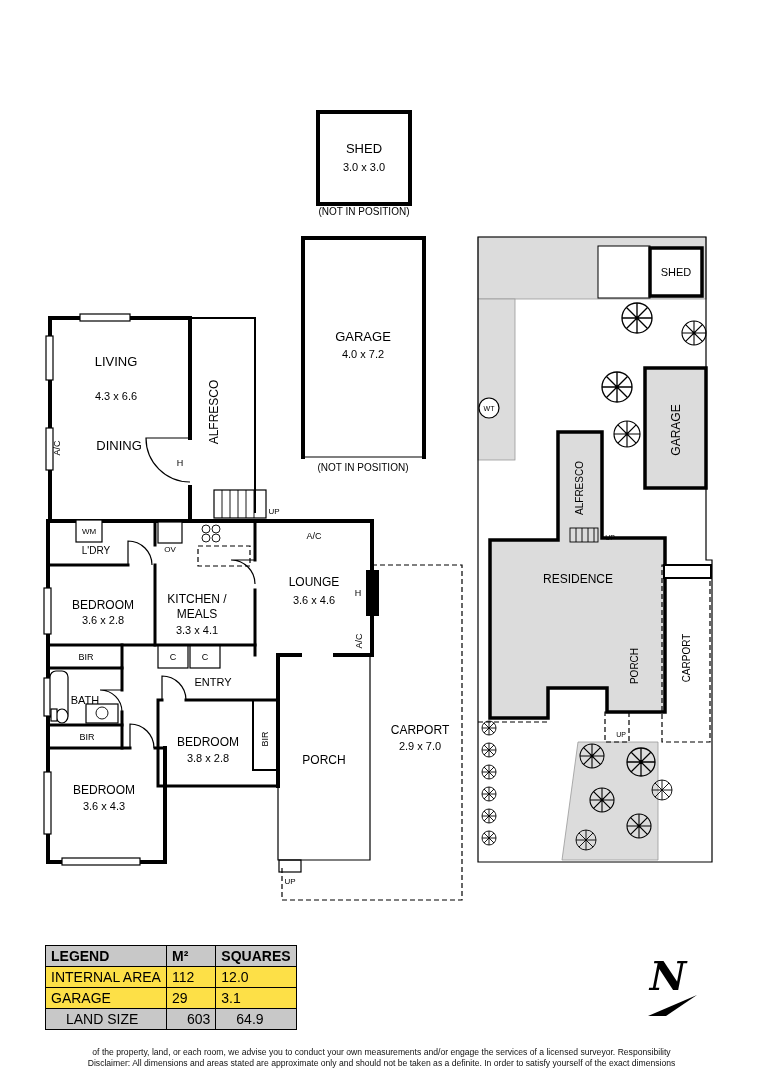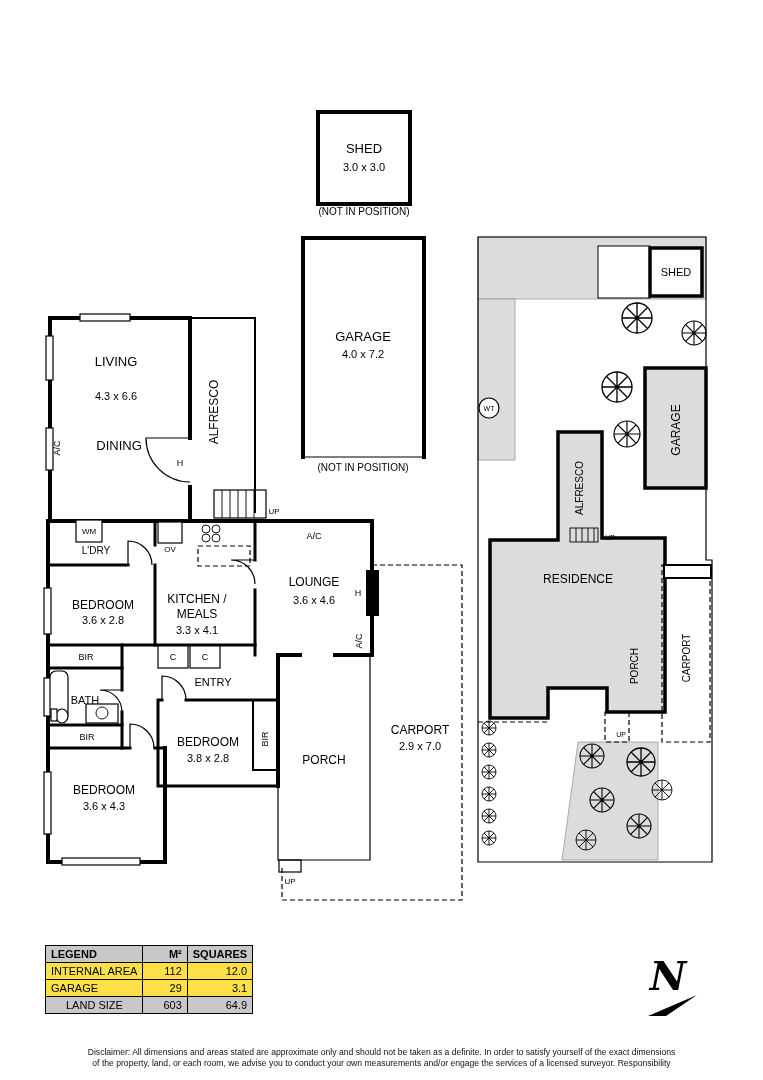--- a/index.html
+++ b/index.html
@@ -18,25 +18,25 @@
   .dash   { fill:none; stroke:#000; stroke-width:1.2; stroke-dasharray:5 3; }
   .win    { fill:#ffffff; stroke:#000; stroke-width:1.2; }
   .fix    { fill:#ffffff; stroke:#000; stroke-width:1.2; }
   .black  { fill:#000; stroke:none; }
   .sgray  { fill:#dcdcdc; stroke:#999; stroke-width:0.8; }
   .swall  { fill:#dcdcdc; stroke:#000; stroke-width:3.5; }
   .wwall  { fill:#ffffff; stroke:#000; stroke-width:3.5; }
   .bound  { fill:none; stroke:#000; stroke-width:1.2; }
   .north-n{ font-family:"DejaVu Serif", serif; font-style:italic; font-weight:bold; font-size:40px; }
   table.legend { position:absolute; left:45px; top:945px; border-collapse:collapse;
-                 font-size:11px; color:#000; }
+                 font-size:14px; color:#000; }
   table.legend th, table.legend td { border:1px solid #000; padding:2px 5px; height:11px;
                  background:#fde047; white-space:nowrap; }
   table.legend th { background:#c8c8c8; font-weight:bold; text-align:left; }
-  table.legend th.c, table.legend td.c { text-align:right; }
+  table.legend th.c, table.legend td.c { text-align:left; }
   table.legend tr.gray td { background:#c8c8c8;padding-left:20px; }
   table.legend col.c1{width:92px;} table.legend col.c2{width:40px;} table.legend col.c3{width:54px;}
   .disclaimer { position:absolute; left:0; right:0; top:1047px; text-align:center;
                 font-size:8.6px; line-height:1.32; color:#111; }
 </style>
 </head>
 <body>
 
 <div class="page">
 <svg width="763" height="1080" viewBox="0 0 763 1080">
@@ -253,16 +253,16 @@
   </tr>
   <tr class="gray">
     <td>LAND SIZE</td>
     <td class="c">603</td>
     <td class="c">64.9</td>
   </tr>
 </tbody>
     </table>
 
 <div class="disclaimer">
+  <div>of the property, land, or each room, we advise you to conduct your own measurements and/or engage the services of a licensed surveyor. Responsibility</div>
   <div>Disclaimer: All dimensions and areas stated are approximate only and should not be taken as a definite. In order to satisfy yourself of the exact dimensions</div>
-  <div>of the property, land, or each room, we advise you to conduct your own measurements and/or engage the services of a licensed surveyor. Responsibility</div>
 </div>
 </div>
 
 </body></html>

